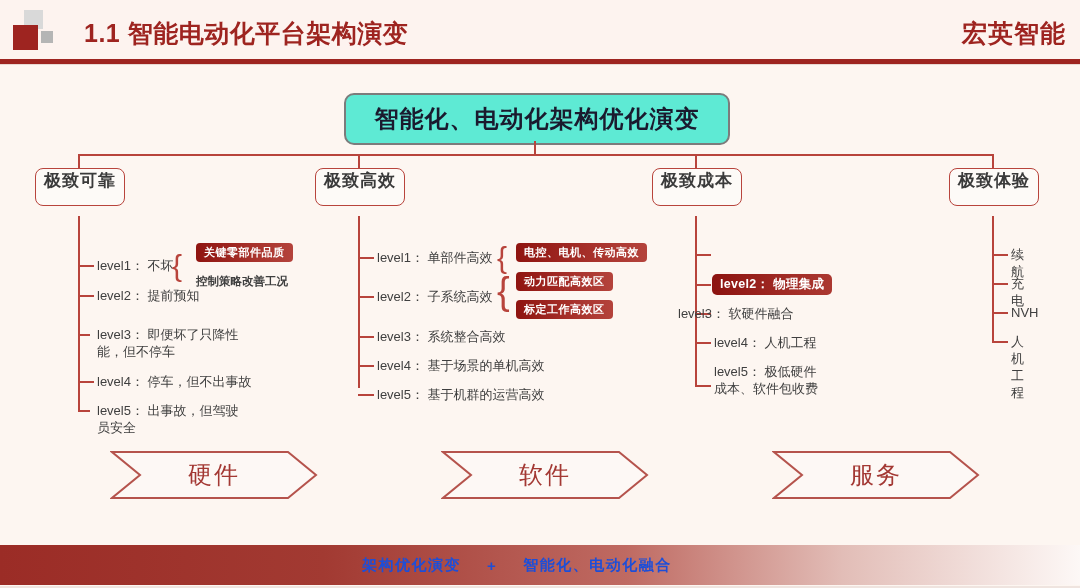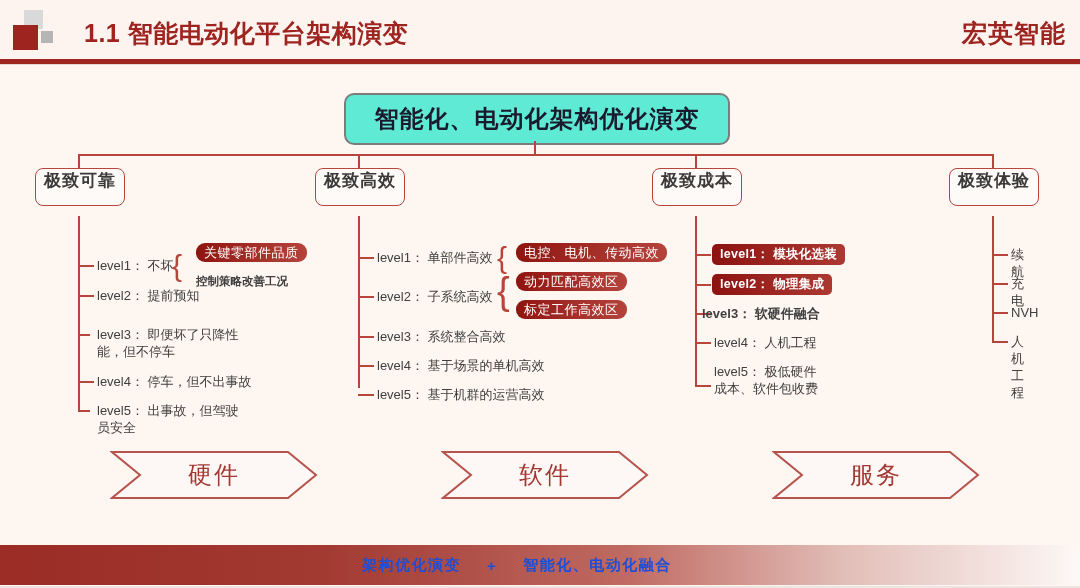--- a/index.html
+++ b/index.html
@@ -59,22 +59,22 @@
   .lvl{
     position:absolute;
     font-size:13px;color:#3f3f3f;line-height:17px;
     white-space:pre-line;
   }
   .tick{position:absolute;height:2px;background:#b8443c;}
 
   
   .badge{
     position:absolute;
-    background:#9e1915;color:#ffffff;border-radius:9px;
-    font-size:13px;font-weight:normal;letter-spacing:.5px;
+    background:#9e1915;color:#ffffff;border-radius:4px;
+    font-size:11px;font-weight:bold;letter-spacing:.5px;
     display:flex;align-items:center;justify-content:center;
     height:19px;padding:0 8px;white-space:nowrap;
   }
   .badge-grad{
     background:linear-gradient(90deg,#8f1410 0%,#a8322c 60%,#b4433c 100%);
   }
   .plainnote{
     position:absolute;font-size:11.5px;font-weight:bold;color:#3f3f3f;white-space:nowrap;
   }
   .lvlbadge{
@@ -197,27 +197,26 @@
   <div class="brace" style="left:497px;top:243px;">{</div>
   <div class="badge badge-grad" style="left:516px;top:243px;">电控、电机、传动高效</div>
 
   <div class="brace2" style="left:497px;top:272px;">{</div>
   <div class="badge badge-grad" style="left:516px;top:272px;">动力匹配高效区</div>
   <div class="badge badge-grad" style="left:516px;top:300px;">标定工作高效区</div>
 
   <div class="trunk" style="left:695px;top:216px;height:171px;"></div>
 
   <div class="tick" style="left:695px;top:254px;width:16px;"></div>
-  <div class="lvlbadge" style="left:712px;top:244px;">level1： 模块化选装</div>
 
   <div class="tick" style="left:695px;top:284px;width:16px;"></div>
   <div class="lvlbadge" style="left:712px;top:274px;">level2： 物理集成</div>
 
   <div class="tick" style="left:695px;top:313px;width:16px;"></div>
-  <div class="lvl" style="left:702px;top:305px;font-weight:bold;">level3： 软硬件融合</div>
+  <div class="lvl" style="left:678px;top:305px;">level3： 软硬件融合</div>
 
   <div class="tick" style="left:695px;top:342px;width:16px;"></div>
   <div class="lvl" style="left:714px;top:334px;">level4： 人机工程</div>
 
   <div class="tick" style="left:695px;top:385px;width:16px;"></div>
   <div class="lvl" style="left:714px;top:363px;">level5： 极低硬件
 成本、软件包收费</div>
 
   <div class="trunk" style="left:992px;top:216px;height:127px;"></div>
 

